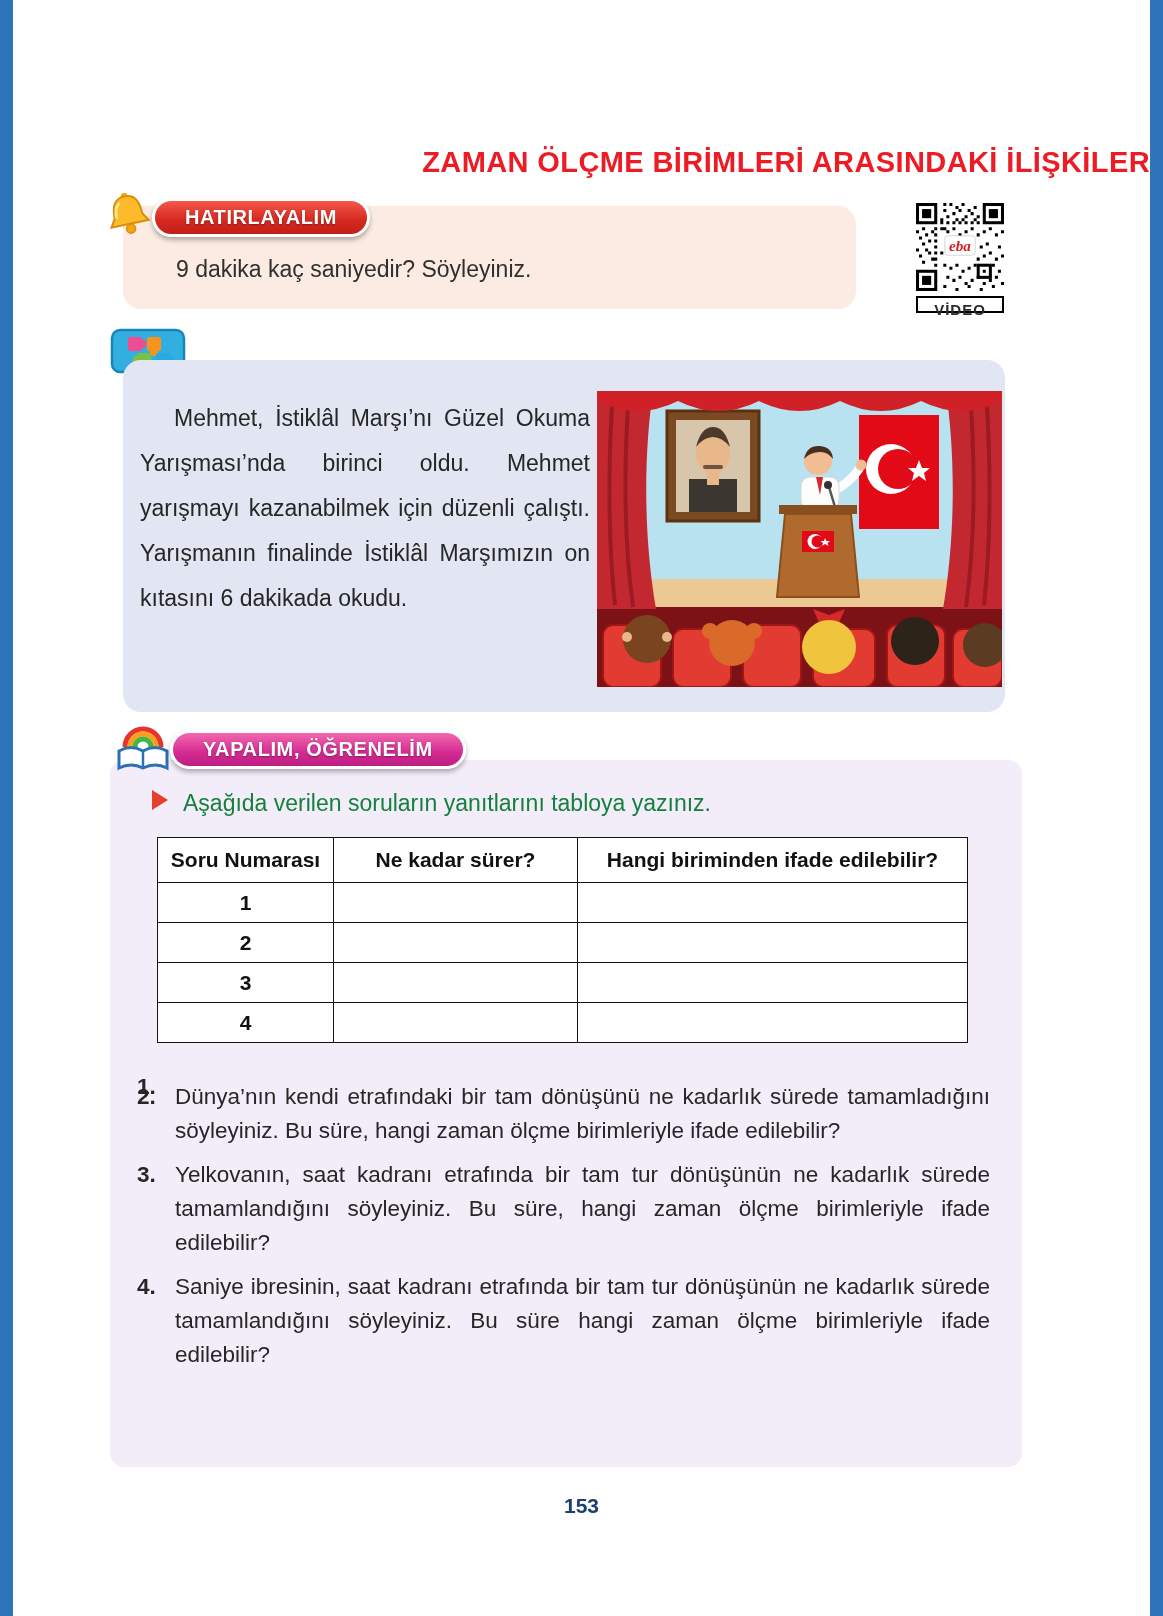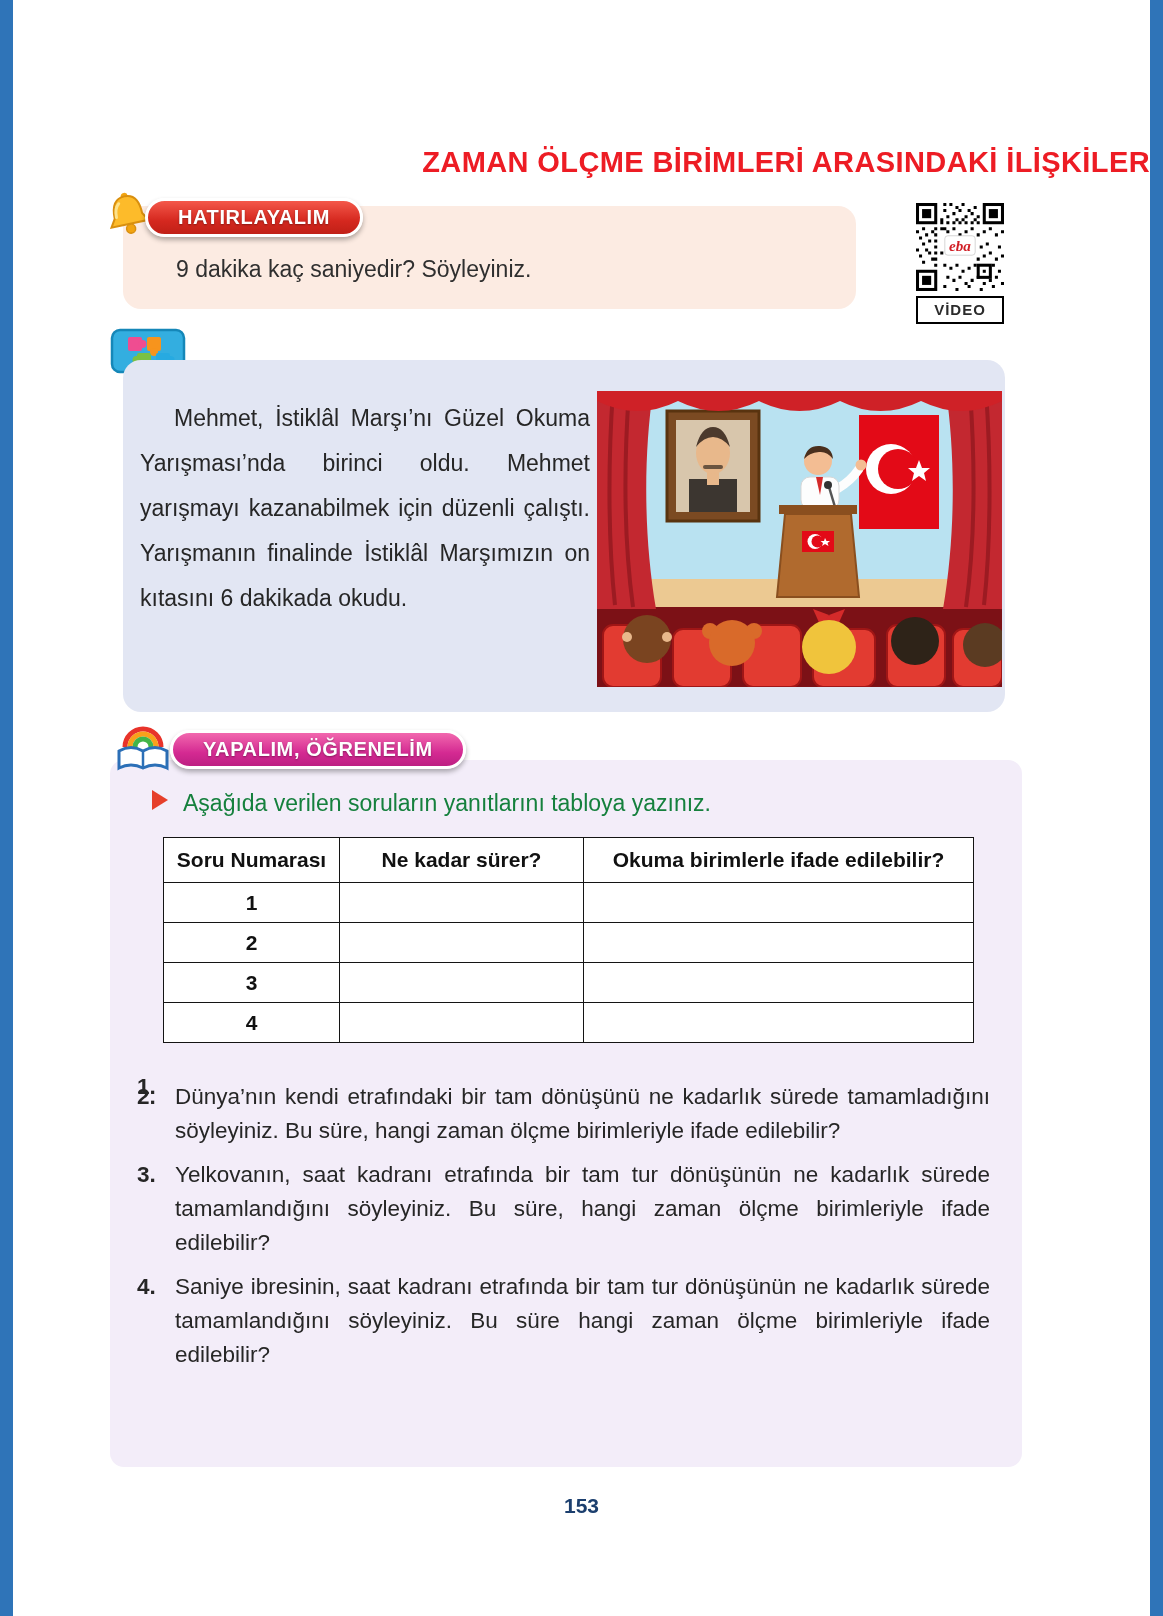--- a/index.html
+++ b/index.html
@@ -17,28 +17,28 @@
   }
 
   
   .remember-box { position:absolute; left:123px; top:206px; width:733px; height:103px; background:#fcebe2; border-radius:18px; }
   .badge {
     position:absolute; color:#fff; font-weight:bold; font-size:20px;
     border:3px solid #fff; border-radius:24px; padding:5px 30px;
     box-shadow:0 3px 5px rgba(0,0,0,.3); text-shadow:0 1px 2px rgba(0,0,0,.35);
     letter-spacing:0.6px; white-space:nowrap;
   }
-  .remember-badge { left:145px; top:198px; background:linear-gradient(180deg,#f4584a 0%, #d5281f 60%, #c02017 100%); }
+  .remember-badge { left:152px; top:198px; background:linear-gradient(180deg,#f4584a 0%, #d5281f 60%, #c02017 100%); }
   .bell-icon { position:absolute; left:101px; top:188px; }
   .remember-text { position:absolute; left:176px; top:256px; font-size:23px; color:#2f2f2f; }
 
   
   .qr-code { position:absolute; left:916px; top:203px; width:88px; height:88px; }
   .video-label {
-    position:absolute; left:916px; top:296px; width:88px; height:28px;
+    position:absolute; left:916px; top:296px; width:88px; height:17px;
     border:2px solid #000; background:#fff; font-size:15px; font-weight:bold;
     text-align:center; line-height:24px; letter-spacing:1px;
   }
 
   
   .bubble-icon { position:absolute; left:110px; top:326px; }
   .discussion-box { position:absolute; left:123px; top:360px; width:882px; height:352px; background:#e2e6f3; border-radius:18px; }
   .discussion-text {
     position:absolute; left:140px; top:396px; width:450px;
     font-size:23px; line-height:45px; text-align:justify; color:#262626;
@@ -49,21 +49,21 @@
   
   .practice-box { position:absolute; left:110px; top:760px; width:912px; height:707px; background:#f3edf9; border-radius:14px; }
   .book-icon { position:absolute; left:112px; top:720px; }
   .practice-badge { left:170px; top:730px; background:linear-gradient(180deg,#f268ae 0%, #d42a92 60%, #bd1f83 100%); }
   .instruction { position:absolute; left:152px; top:790px; font-size:23px; color:#15803d; display:flex; }
   .arrow-icon {
     display:inline-block; width:0; height:0; margin-right:15px;
     border-left:16px solid #e63f2b; border-top:10px solid transparent; border-bottom:10px solid transparent;
   }
 
-  .answers-table { position:absolute; left:163px; top:837px; border-collapse:collapse; background:#fff;border-radius:30px; }
+  .answers-table { position:absolute; left:157px; top:837px; border-collapse:collapse; background:#fff;border-radius:30px; }
   .answers-table th, .answers-table td { border:1.6px solid #141414; background:#fff; }
   .answers-table th { font-size:21px; font-weight:bold; height:45px; padding:0 8px; color:#111; }
   .answers-table td { height:40px; font-size:21px; font-weight:bold; text-align:center; color:#111; }
   .col-num { width:176px; } .col-dur { width:244px; } .col-unit { width:390px; }
 
   .questions { position:absolute; left:137px; top:1070px; width:853px; }
   .question { position:relative; padding-left:38px; margin-bottom:10px; font-size:22.5px; line-height:34px; text-align:justify; color:#262626; }
   .qnum { position:absolute; left:0; top:0; font-weight:bold; }
 
   .page-number { position:absolute; top:1494px; left:13px; width:1137px; text-align:center; font-size:21px; font-weight:bold; color:#1c3f6e; }
@@ -214,21 +214,21 @@
   <div class="instruction">
     <span class="arrow-icon"></span>
     <span>Aşağıda verilen soruların yanıtlarını tabloya yazınız.</span>
   </div>
 
   <table class="answers-table">
     <thead>
       <tr>
         <th class="col-num">Soru Numarası</th>
         <th class="col-dur">Ne kadar sürer?</th>
-        <th class="col-unit">Okuma birimlerle ifade edilebilir?</th>
+        <th class="col-unit">Hangi biriminden ifade edilebilir?</th>
       </tr>
     </thead>
     <tbody>
       <tr>
         <td>1</td>
         <td></td>
         <td></td>
       </tr>
       <tr>
         <td>2</td>

